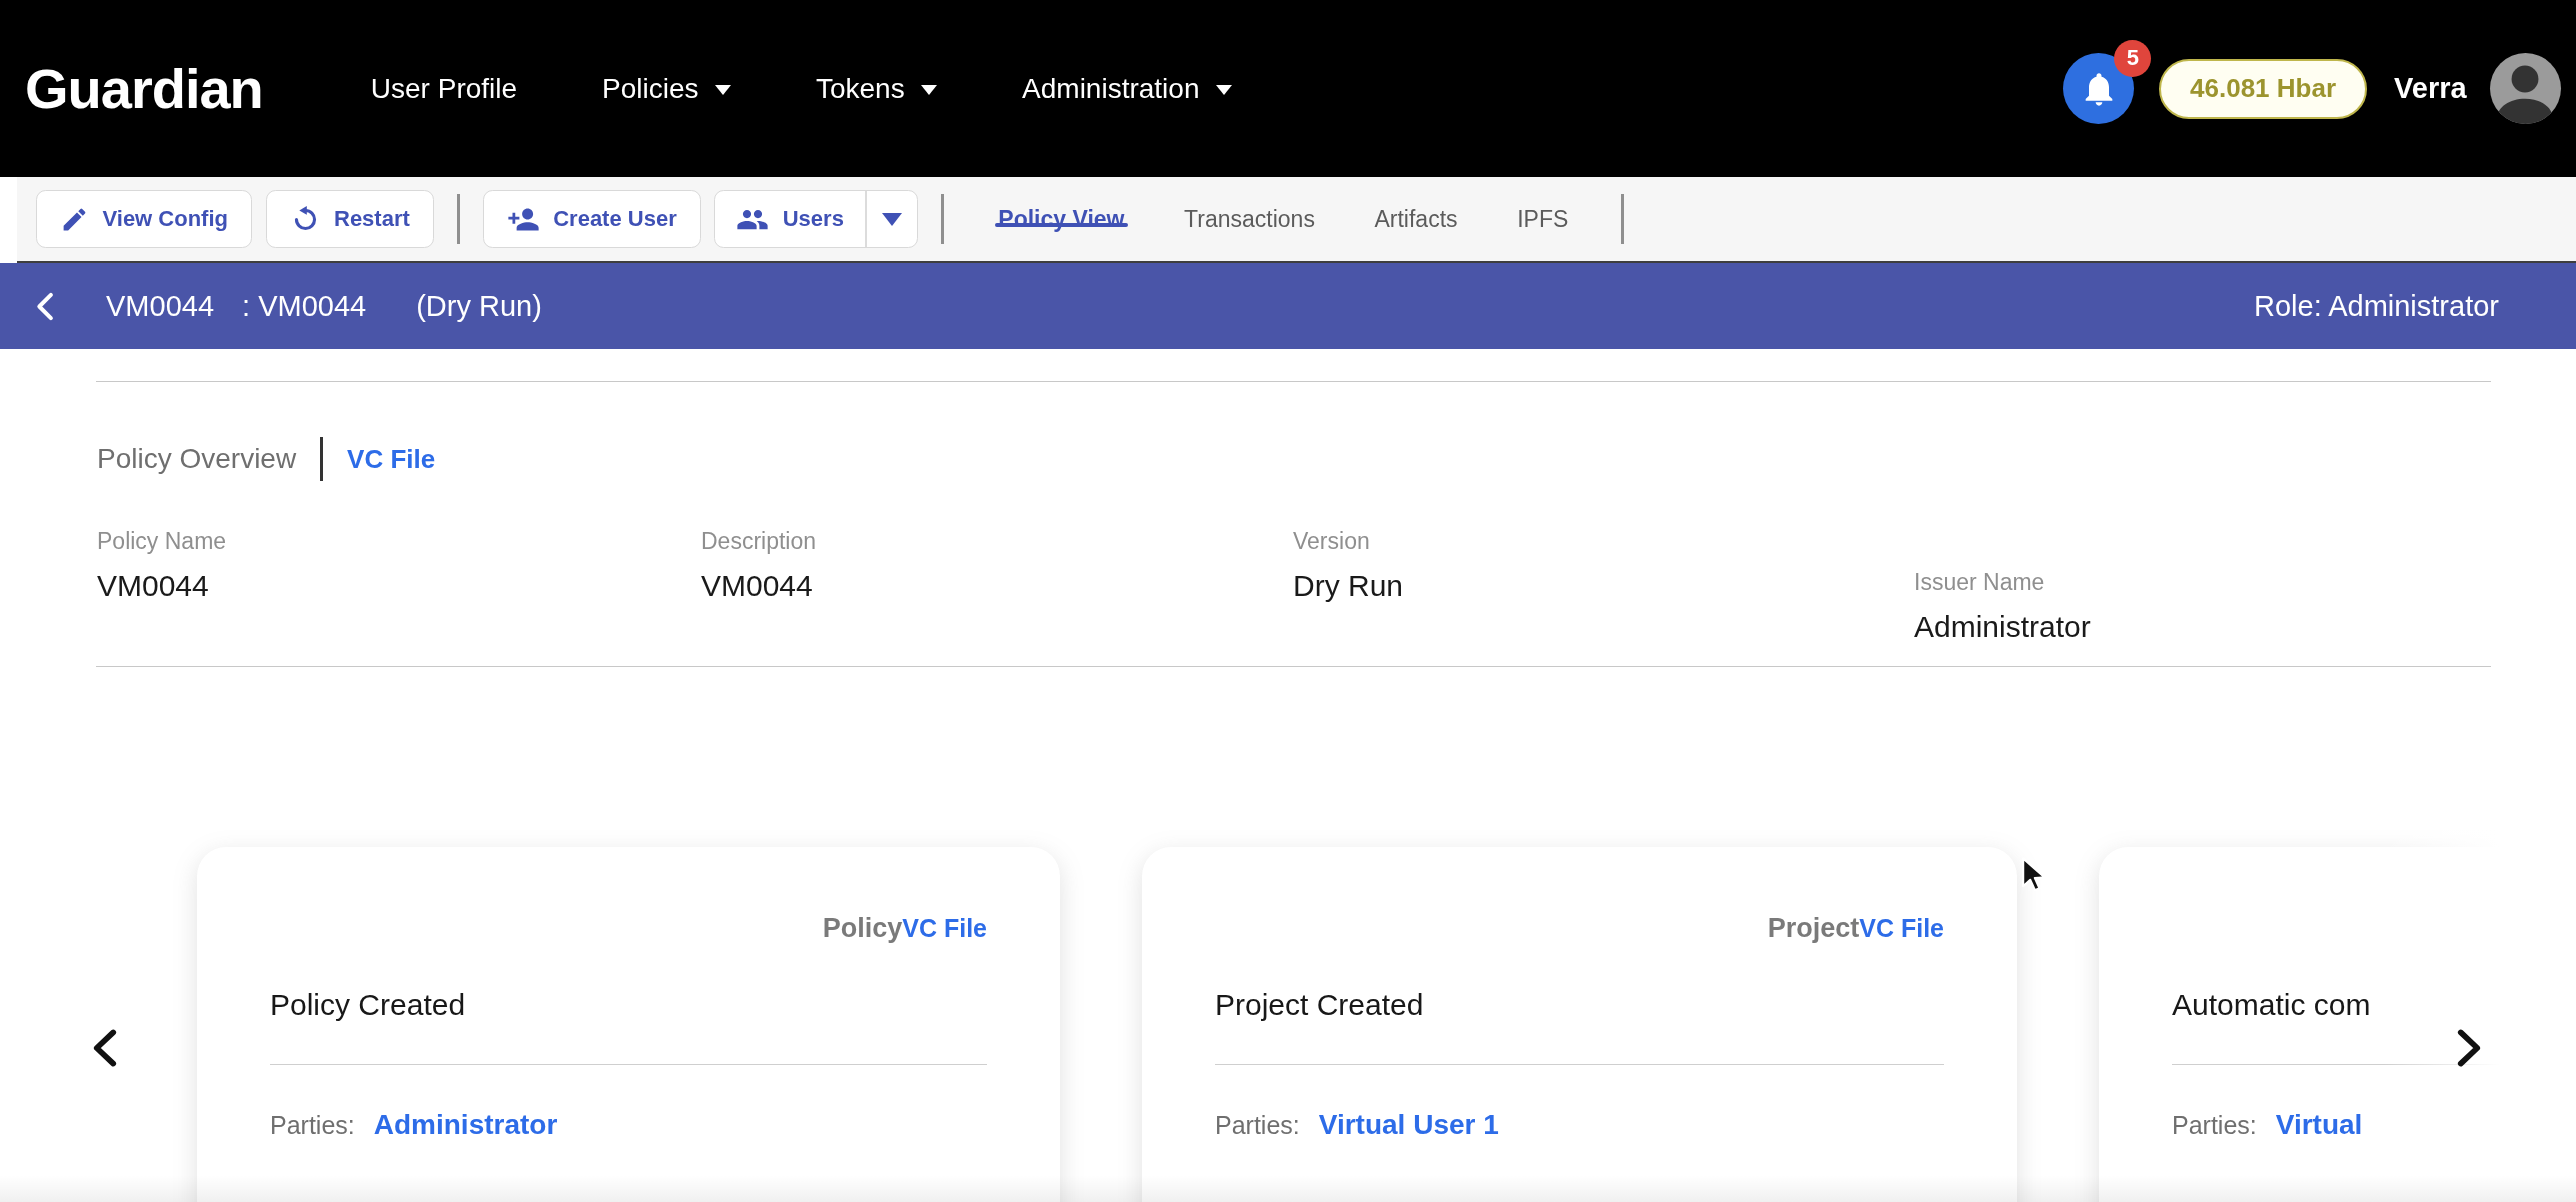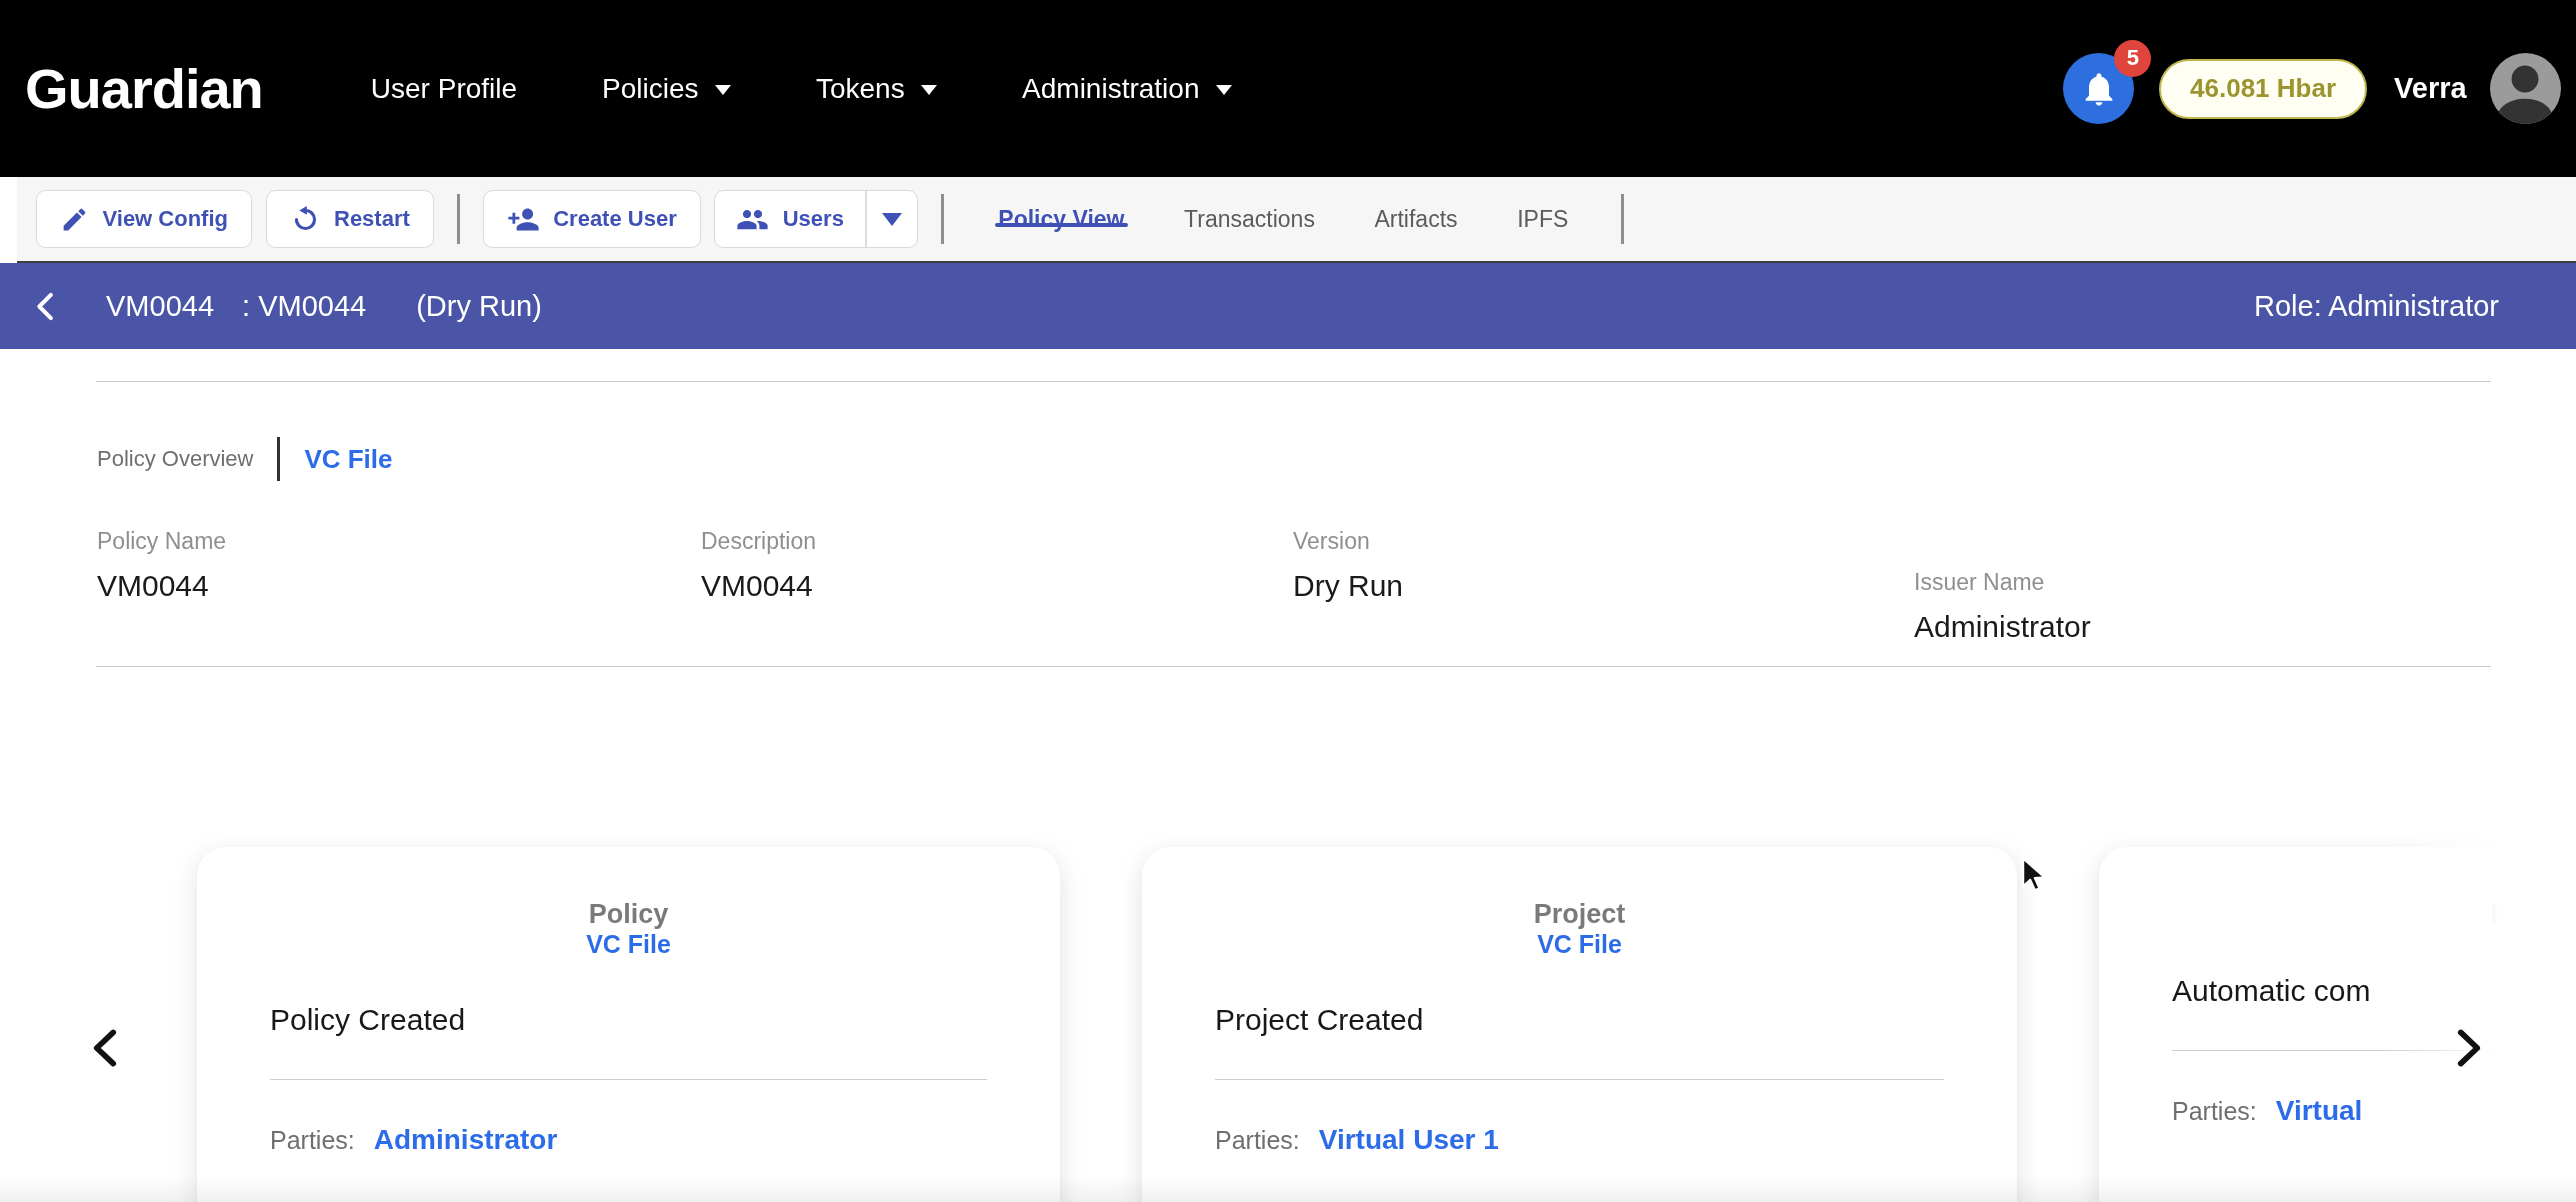--- a/index.html
+++ b/index.html
@@ -68,39 +68,39 @@
   .pb-back { margin-right:42px; display:flex; cursor:pointer; }
   .pb-sub  { margin-left:28px; }
   .pb-mode { margin-left:50px; }
   .pb-role { margin-left:auto; }
 
   
   .content { position:absolute; top:349px; left:0; width:100%; height:853px; background:#fff; overflow:hidden; }
   .rule { position:absolute; left:96px; width:2395px; border-top:1.9px solid #c8c8c8; }
   .rule1 { top:32px; } .rule2 { top:317px; }
   .overview-head { position:absolute; left:97px; top:83px; display:flex; align-items:center; height:54px; }
-  .ov-title { font-size:22px; color:#6f6f6f; }
+  .ov-title { font-size:28px; color:#6f6f6f; }
   .ov-div { width:2.9px; height:44px; background:#333; margin:0 24px; }
   .link { color:#2d6ce8; font-weight:700; cursor:pointer; }
   .ov-link { font-size:26px; }
   .field { position:absolute; top:179px; }
   .flabel { font-size:23px; font-weight:500; color:#8f8f8f; }
   .fvalue { margin-top:14.4px; font-size:30px; color:#1a1a1a; }
   .f0 { left:97px; } .f1 { left:701px; } .f2 { left:1293px; } .f3 { left:1914px;margin-top:41px; }
 
   
   .card {
     position:absolute; top:498px; height:414px; background:#fff;
     border-radius:29px; box-shadow:0 7.7px 25px rgba(120,120,120,0.22);
     padding:0 73px;
   }
   .c0 { left:197px;  width:863px; }
   .c1 { left:1142px; width:875px; }
   .c2 { left:2099px; width:875px; }
-  .card-head { display:flex; justify-content:flex-start; align-items:center; margin-top:52px;flex-direction:column; }
+  .card-head { display:flex; justify-content:flex-end; align-items:center; margin-top:66px; }
   .card-title { font-size:27px; font-weight:700; color:#7a7a7a; }
   .card-link { font-size:25px; }
   .card-body { margin-top:44px; font-size:30px; color:#181818; white-space:nowrap; }
   .card-div { margin-top:42px; border-top:1.9px solid #cfcfcf; }
   .card-parties { margin-top:44px; display:flex; align-items:baseline; gap:19px; white-space:nowrap; }
   .cp-label { font-size:25px; color:#6f6f6f; }
   .cp-value { font-size:28px; font-weight:700; }
   .fade-right { position:absolute; top:479px; right:0; width:192px; height:387px;
     background:linear-gradient(to right, rgba(255,255,255,0), #ffffff 60%); }
   .bottom-fade { position:absolute; left:0; bottom:0; width:100%; height:27px;

